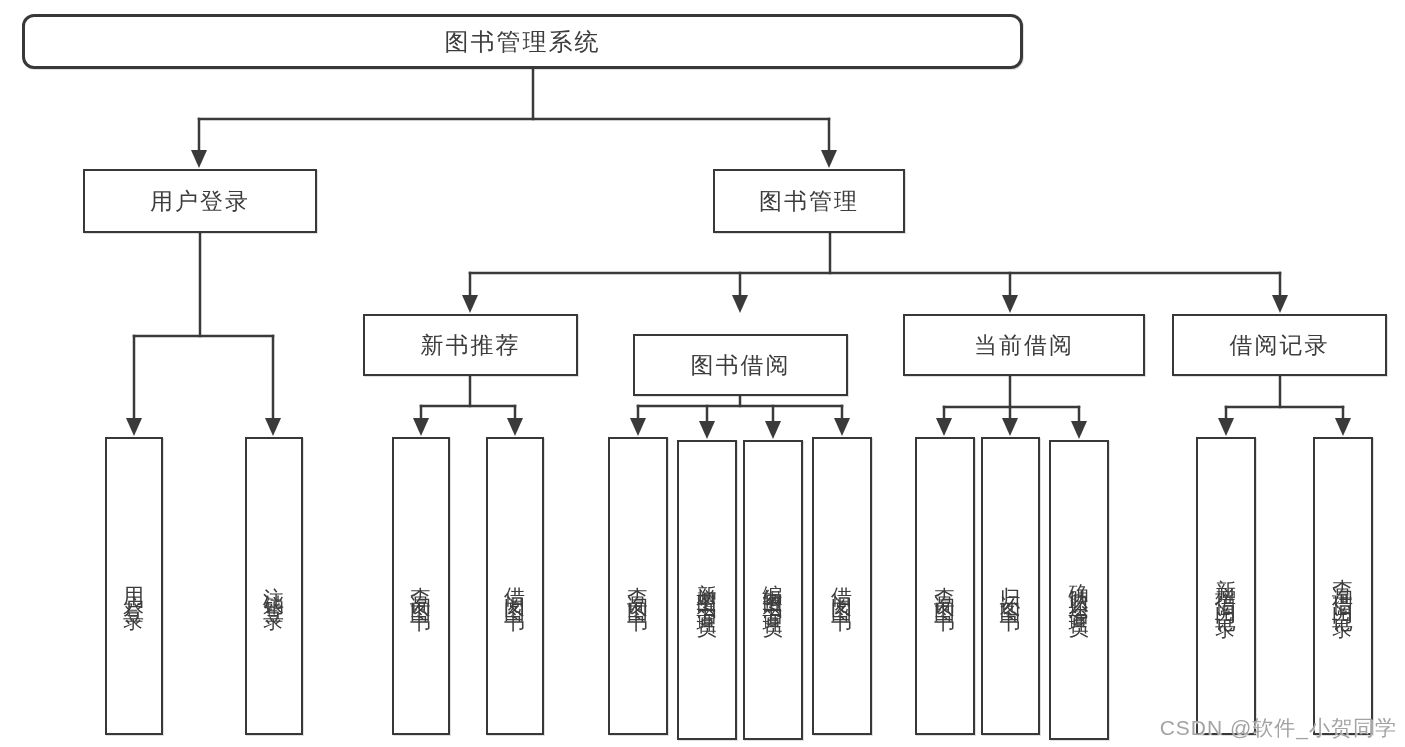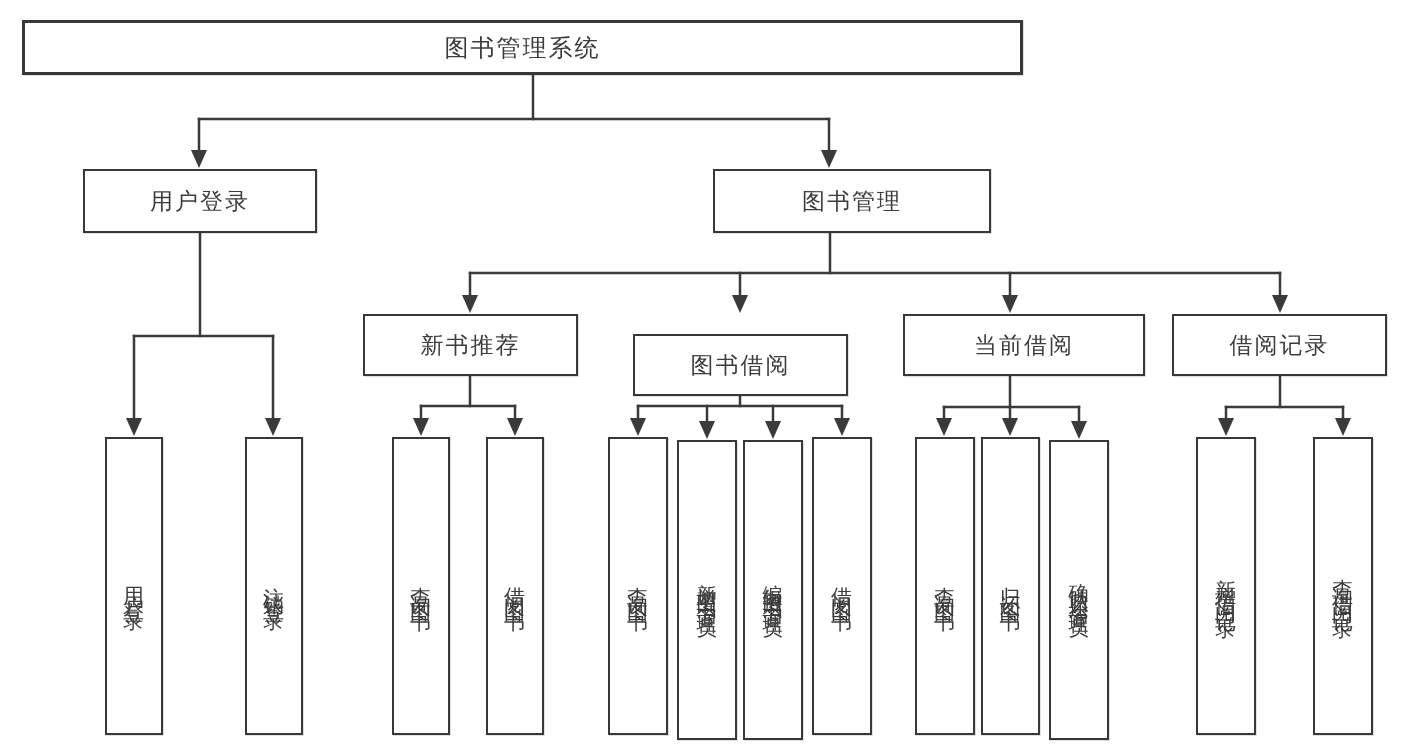--- a/index.html
+++ b/index.html
@@ -147,24 +147,24 @@
       <path d="M1226,407 H1343"></path>
       <path d="M1226,407 V418"></path>
       <path d="M1343,407 V418"></path>
     </g>
     <g fill="#3a3a3a" stroke="none">
       <path d="M1226,436 l-8,-18 h16 z"></path>
       <path d="M1343,436 l-8,-18 h16 z"></path>
     </g>
   </svg>
 
-  <div class="box hbox root-box" style="left:22px; top:20px; width:1001px; height:55px;">图书管理系统</div>
+  <div class="box hbox root-box" style="left:22px; top:14px; width:1001px; height:55px;border-radius:12px;">图书管理系统</div>
 
   <div class="box hbox" style="left:83px; top:169px; width:234px; height:64px;">用户登录</div>
-  <div class="box hbox" style="left:713px; top:169px; width:278px; height:64px;">图书管理</div>
+  <div class="box hbox" style="left:713px; top:169px; width:192px; height:64px;">图书管理</div>
 
   <div class="box hbox" style="left:363px; top:314px; width:215px; height:62px;">新书推荐</div>
   <div class="box hbox" style="left:633px; top:314px; width:215px; height:62px;margin-top:20px;">图书借阅</div>
   <div class="box hbox" style="left:903px; top:314px; width:242px; height:62px;">当前借阅</div>
   <div class="box hbox" style="left:1172px; top:314px; width:215px; height:62px;">借阅记录</div>
 
   <div class="box vbox" style="left:105px; top:437px; width:58px; height:298px;">用户登录</div>
   <div class="box vbox" style="left:245px; top:437px; width:58px; height:298px;">注销登录</div>
 
   <div class="box vbox" style="left:392px; top:437px; width:58px; height:298px;">查询图书</div>
@@ -175,14 +175,15 @@
   <div class="box vbox admin" style="left:743px; top:440px; width:60px; height:300px;">编辑图书（管理员）</div>
   <div class="box vbox" style="left:812px; top:437px; width:60px; height:298px;">借阅图书</div>
 
   <div class="box vbox" style="left:915px; top:437px; width:60px; height:298px;">查询图书</div>
   <div class="box vbox" style="left:981px; top:437px; width:59px; height:298px;">归还图书</div>
   <div class="box vbox admin" style="left:1049px; top:440px; width:60px; height:300px;">确认归还（管理员）</div>
 
   <div class="box vbox" style="left:1196px; top:437px; width:60px; height:298px;">新增借阅记录</div>
   <div class="box vbox" style="left:1313px; top:437px; width:60px; height:298px;">查询借阅记录</div>
 
+  <div id="watermark">CSDN @软件_小贺同学</div>
 
 </div>
 
 </body></html>

